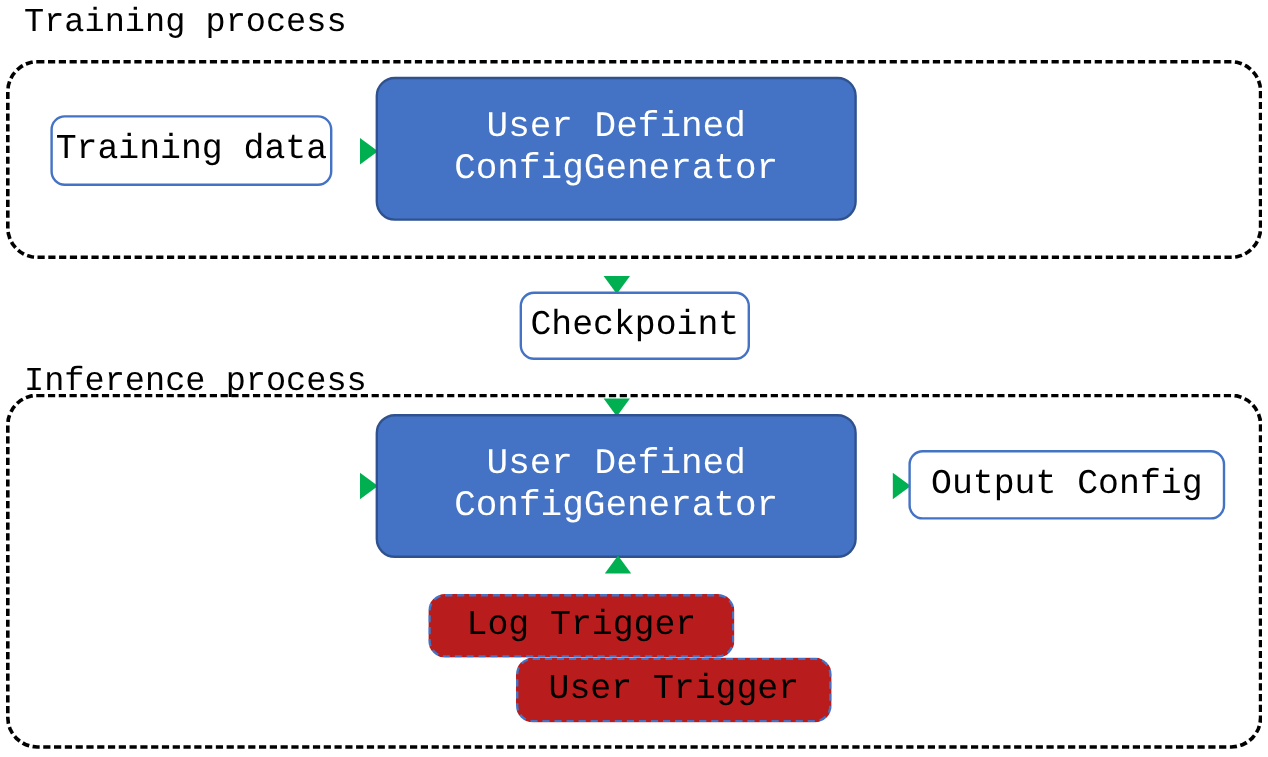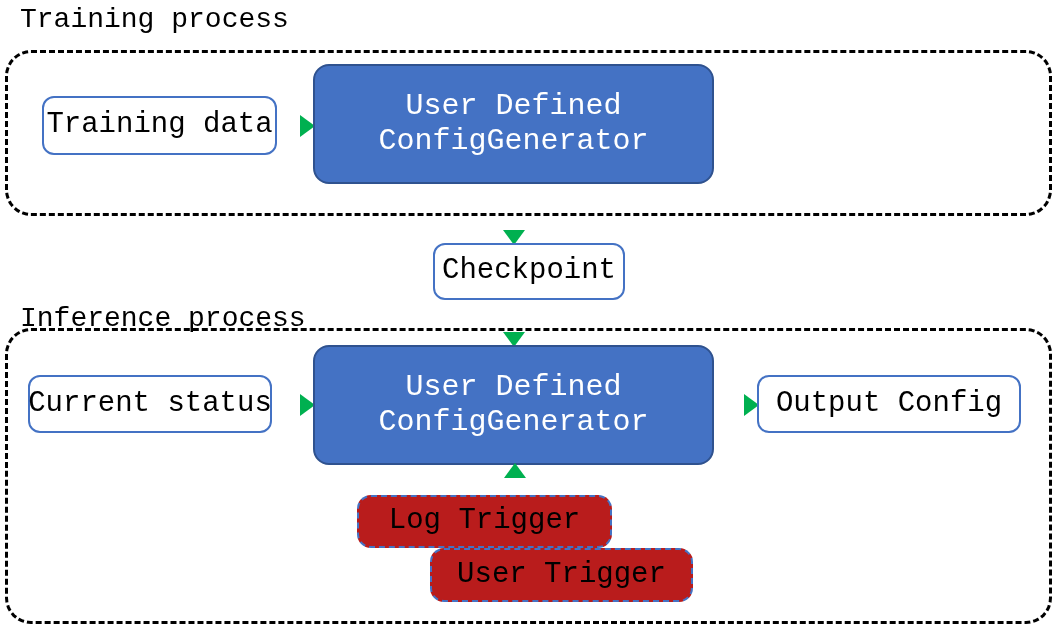--- a/index.html
+++ b/index.html
@@ -154,21 +154,20 @@
     <span class="head"></span>
   </div>
 
   <div id="node-checkpoint" class="node">Checkpoint</div>
 
   <div id="arrow-ckpt-to-infer" class="arrow down">
     <span class="shaft"></span>
     <span class="head"></span>
   </div>
 
-  <div id="node-current-status" class="node">Current status</div>
 
   <div id="arrow-status-to-infer" class="arrow right">
     <span class="shaft"></span>
     <span class="head"></span>
   </div>
 
   <div id="node-infer-generator" class="node filled">
     <span class="node-line">User Defined</span>
     <span class="node-line">ConfigGenerator</span>
   </div>

